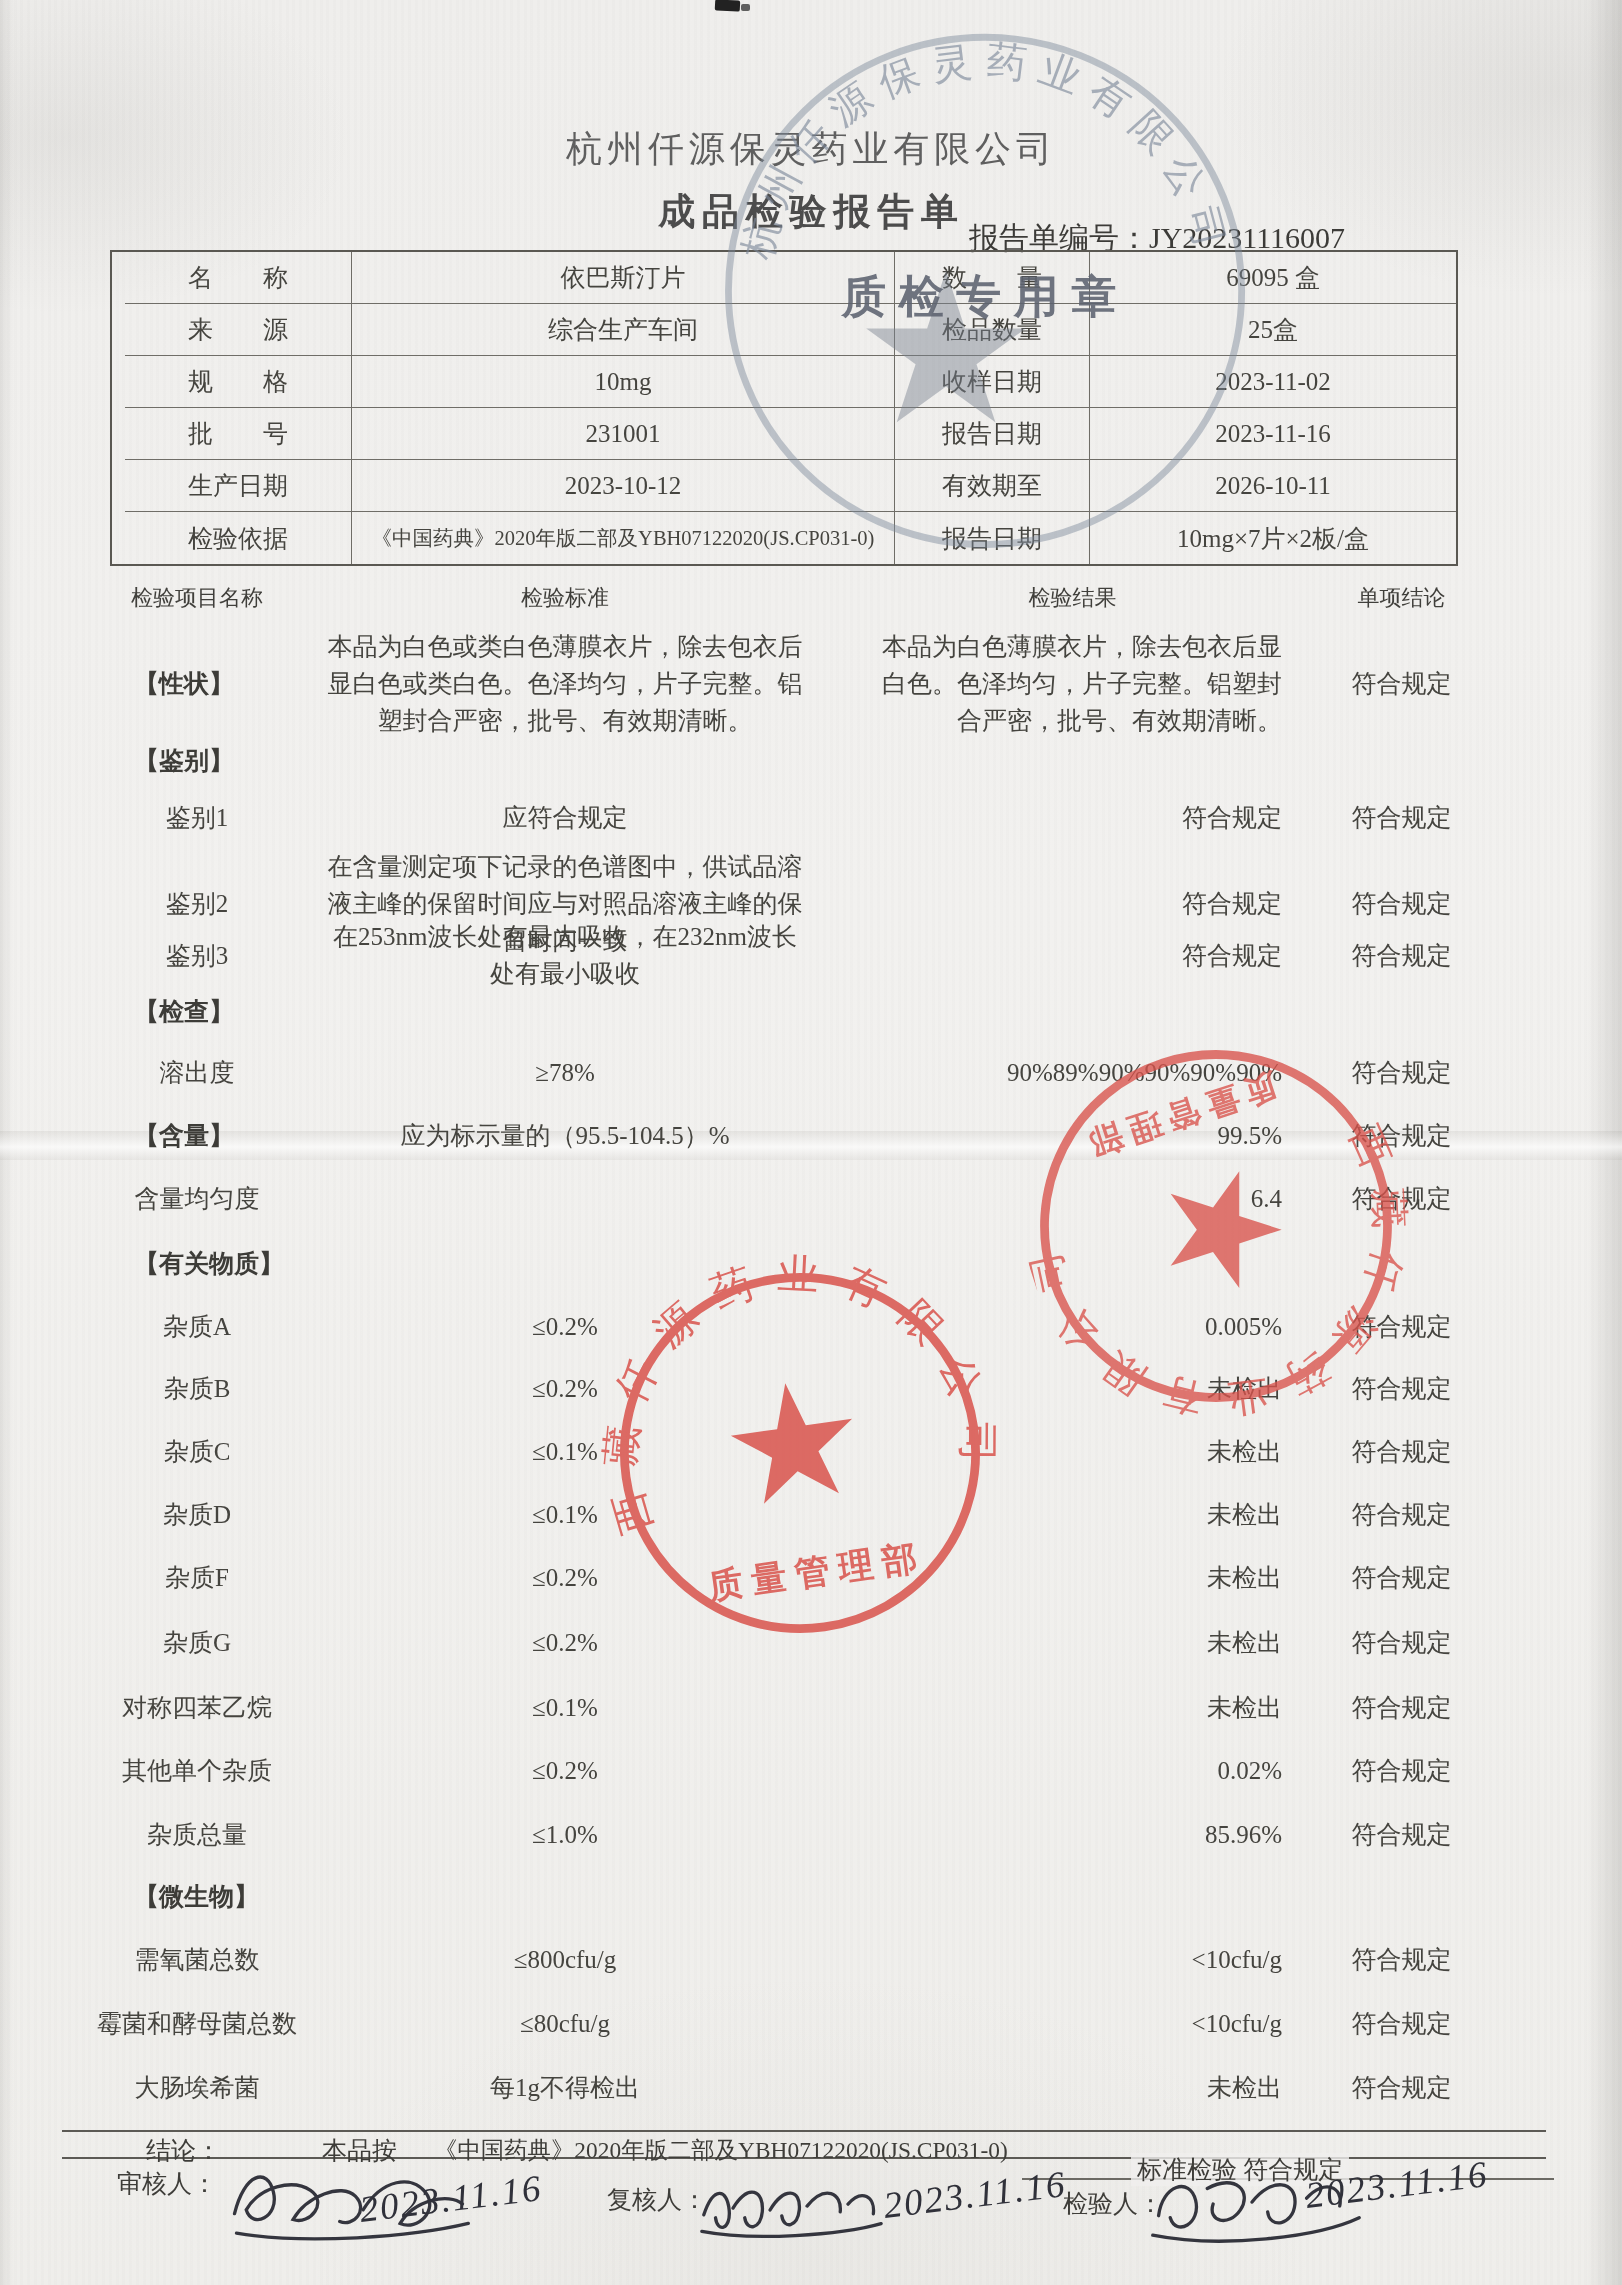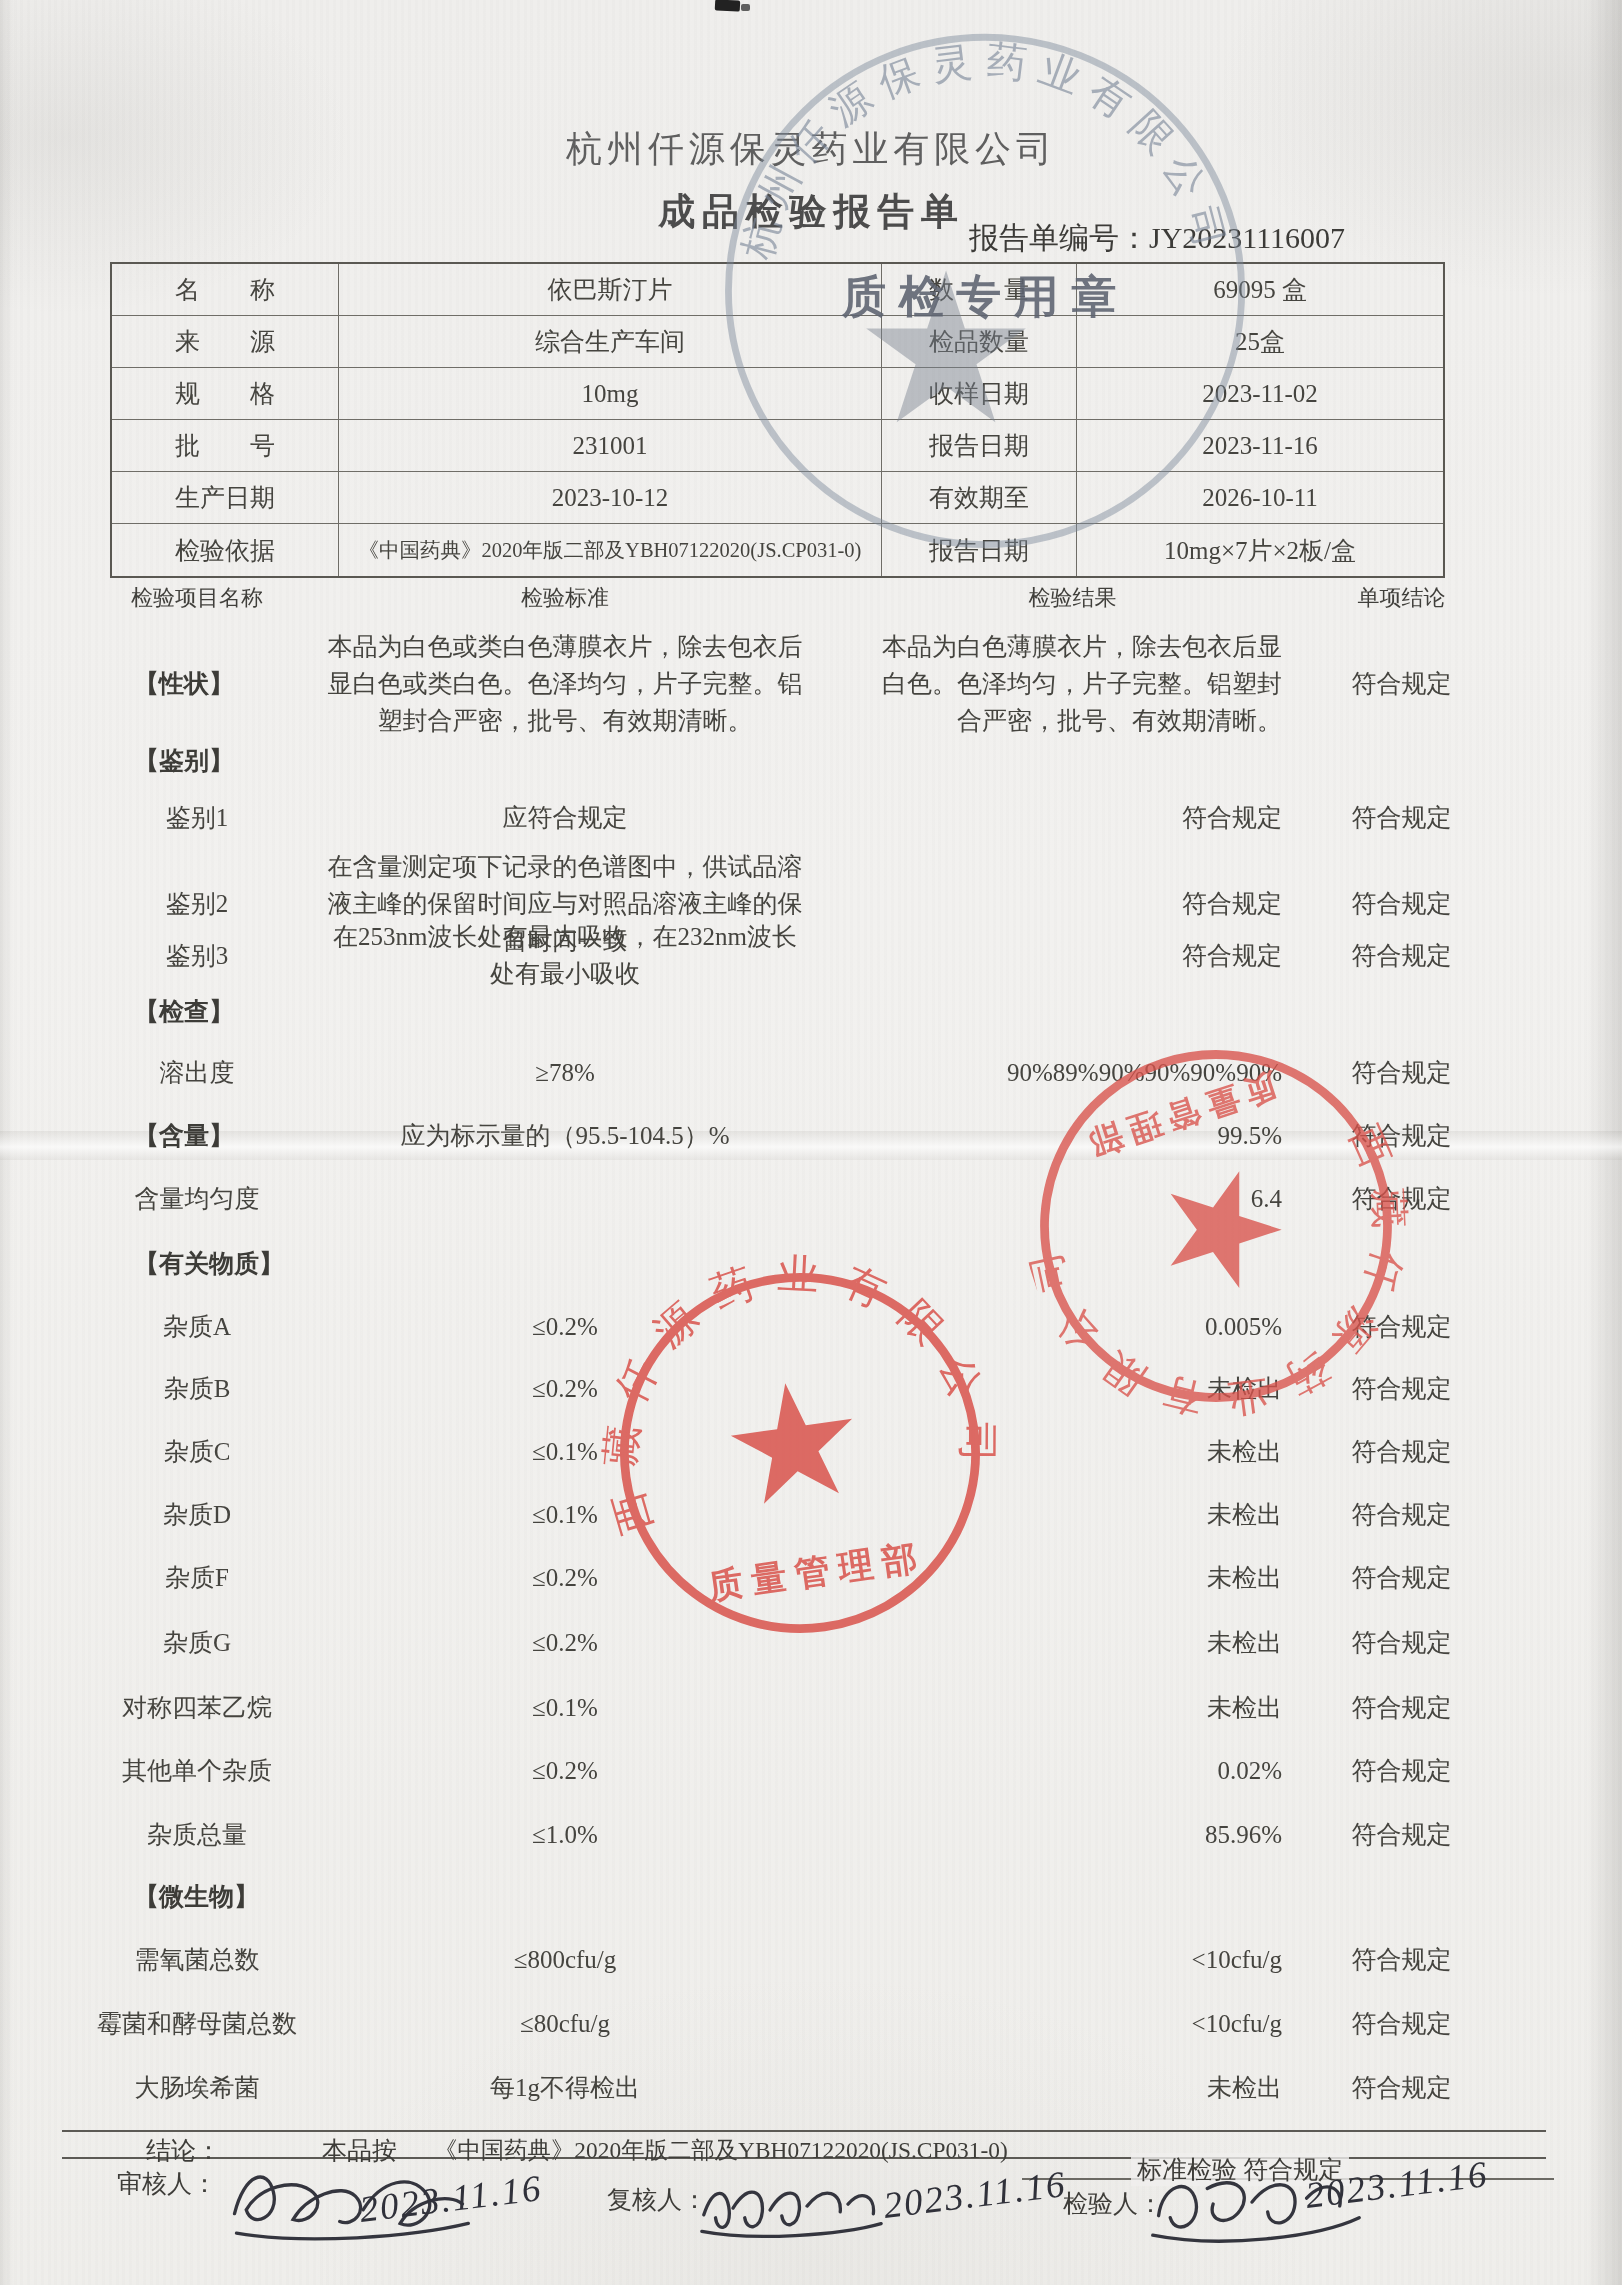--- a/index.html
+++ b/index.html
@@ -15,23 +15,23 @@
   .edgeL{position:absolute;left:0;top:0;bottom:0;width:13.7px;background:linear-gradient(90deg,rgba(90,88,84,.10),rgba(0,0,0,0));}
   .crease{position:absolute;left:0;top:1131px;width:100%;height:29px;
     background:linear-gradient(180deg,rgba(110,105,98,.10),rgba(255,255,255,.6) 55%,rgba(110,105,98,.08));}
   .speck{position:absolute;background:#222;border-radius:2px;}
 
   .title{position:absolute;left:0;top:125px;width:100%;text-align:center;font-size:36px;color:#5f5f5f;letter-spacing:4.9px;}
   .subtitle{position:absolute;left:0;top:187px;width:100%;text-align:center;font-size:37px;font-weight:bold;color:#4c4c4c;letter-spacing:6.8px;}
   .repno{position:absolute;left:969px;top:218px;font-size:30px;color:#3c3b38;}
 
   
-  .itable{position:absolute;left:110px;top:262px;display:grid;
+  .itable{position:absolute;left:110px;top:250px;display:grid;
     grid-template-columns:227px 543px 195px 366px;grid-auto-rows:52px;
-    border:2px solid #5a5852;background:rgba(255,255,255,.0);}
+    border:2px solid #5a5852;background:rgba(255,255,255,.0);padding-left:13px;}
   .itable .cell{border-right:1px solid #6f6d67;border-bottom:1px solid #6f6d67;
     display:flex;align-items:center;justify-content:center;font-size:25px;color:#45443f;}
   .itable .cell:nth-child(4n){border-right:none;}
   .itable .cell:nth-last-child(-n+4){border-bottom:none;}
   .itable .sm{font-size:20.5px;}
 
   
   .ihead{position:absolute;left:68px;top:583px;width:1453px;display:grid;
     grid-template-columns:258px 478px 59px 419px 239px;font-size:22px;color:#403f3b;}
   .ihead div{text-align:center;}

